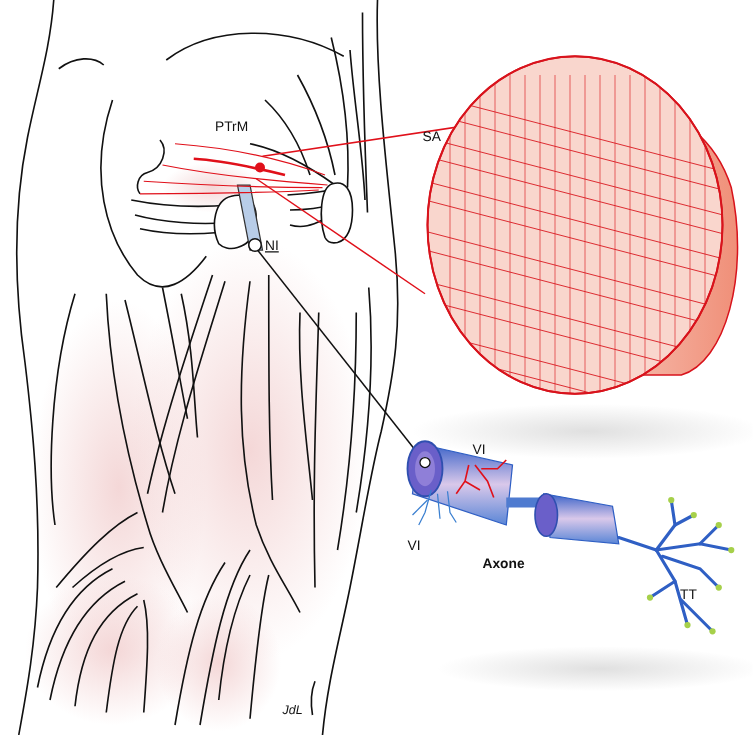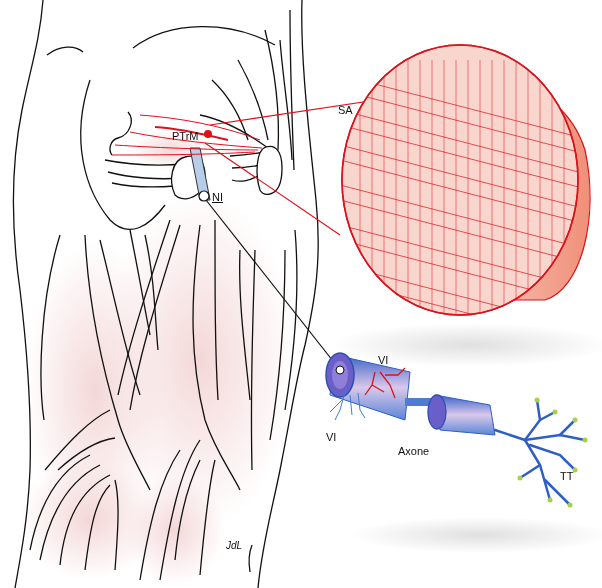--- a/index.html
+++ b/index.html
@@ -188,21 +188,21 @@
       <circle cx="585" cy="440" r="2.5"></circle>
           <circle cx="575" cy="420" r="2.5"></circle>
       <circle cx="550" cy="500" r="2.5"></circle>
           <circle cx="520" cy="478" r="2.5"></circle>
       <circle cx="570" cy="505" r="2.5"></circle>
           <circle cx="575" cy="470" r="2.5"></circle>
     </g>
   </g>
 </svg>
 
-<span class="lbl" style="left:172px;top:97px;margin-top:34px;">PTrM</span>
+<span class="lbl" style="left:172px;top:97px;">PTrM</span>
 <span class="lbl" style="left:212px;top:192px;text-decoration:underline;">NI</span>
 <span class="lbl" style="left:338px;top:105px;">SA</span>
 <span class="lbl" style="left:378px;top:355px;">VI</span>
 <span class="lbl" style="left:326px;top:432px;">VI</span>
-<span class="lbl" style="left:398px;top:446px;">Axone</span>
-<span class="lbl" style="left:560px;top:471px;">TT</span>
-<span class="lbl" style="left:226px;top:541px;font-size:10px;font-style:italic;">JdL</span>
+<span class="lbl" style="left:386px;top:446px;font-weight:bold;">Axone</span>
+<span class="lbl" style="left:544px;top:471px;">TT</span>
+<span class="lbl" style="left:226px;top:564px;font-size:10px;font-style:italic;">JdL</span>
 </div>
 
 </body></html>

